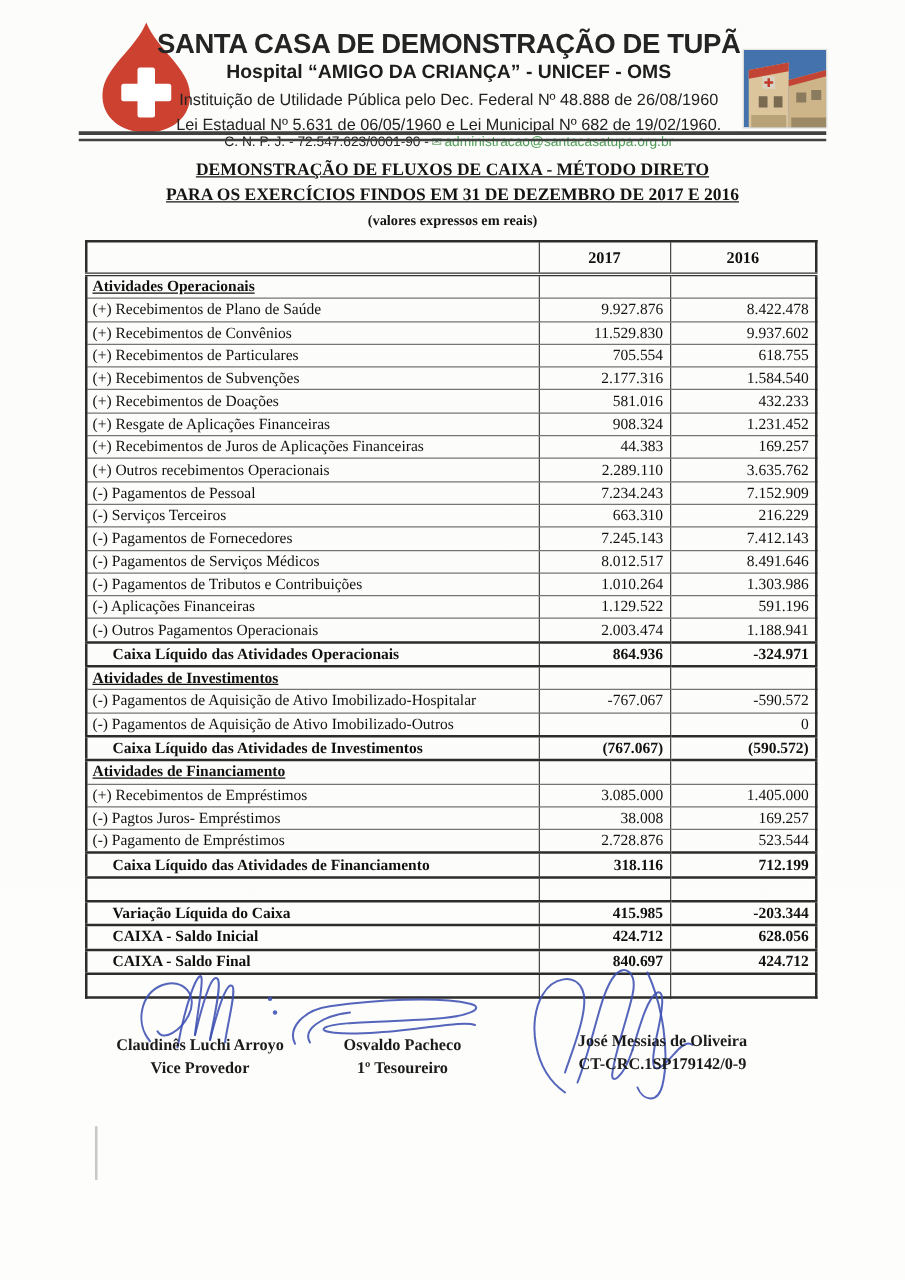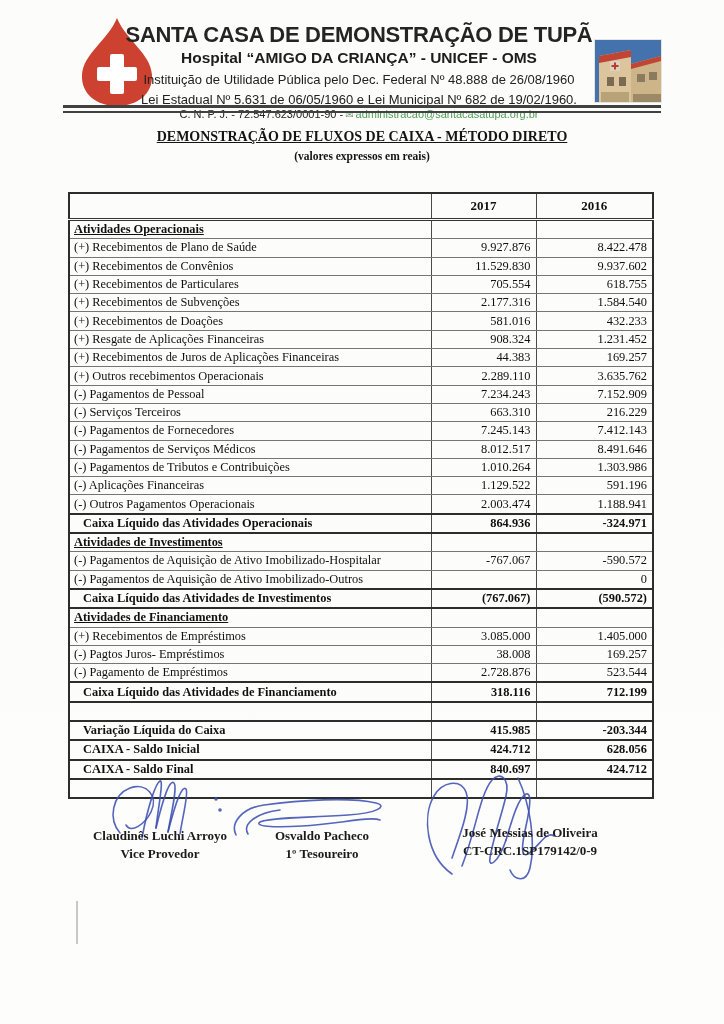--- a/index.html
+++ b/index.html
@@ -49,21 +49,21 @@
     padding:0 4px; height:17.3px; line-height:1.05; overflow:hidden; white-space:nowrap;
   }
   .cashflow thead th { height:24px; font-size:13px; font-weight:bold; text-align:center;
     border-bottom:3px double #333; }
   .cashflow .vline { border-right:1px solid #4a4a4a; }
   .cashflow tbody td { border-bottom:1px solid #757575; }
   .cashflow .lbl { text-align:left; }
   .cashflow .num { text-align:right; padding-right:5px; }
   .cashflow tr.section .lbl { font-weight:bold; text-decoration:underline; }
   .cashflow tr.subtotal td { font-weight:bold; border-top:2px solid #2d2d2d; border-bottom:2px solid #2d2d2d; }
-  .cashflow tr.subtotal .lbl { padding-left:13px; }
+  .cashflow tr.subtotal .lbl { padding-left:20px; }
   .cashflow tr:last-child td { border-bottom:none; }
 
   
   .sig { position:absolute; text-align:center; font-weight:bold; font-size:13px; color:#1b1b1b; line-height:1.35; }
   .sig .role { font-size:13px; }
   .sig1 { left:72px;  top:827px; width:176px; }
   .sig2 { left:234px; top:827px; width:176px; }
   .sig3 { left:426px; top:824px; width:208px; }
   .scribble { position:absolute; pointer-events:none; }
   .scr1 { left:106px; top:775px; width:130px; height:70px; }
@@ -106,20 +106,21 @@
       <rect x="42" y="34" width="8" height="8" fill="#8a7a5e"></rect>
       <rect x="54" y="32" width="8" height="8" fill="#8a7a5e"></rect>
       <rect x="38" y="54" width="28" height="8" fill="#9c8a66"></rect>
     </svg>
   </div>
 
   <div class="rule"></div>
 
   <div class="doctitle">
     <div class="dt1">DEMONSTRAÇÃO DE FLUXOS DE CAIXA - MÉTODO DIRETO</div>
+    <div class="dt2">PARA OS EXERCÍCIOS FINDOS EM 31 DE DEZEMBRO DE 2017 E 2016</div>
     <div class="dt3">(valores expressos em reais)</div>
   </div>
 
   <table class="cashflow">
     <colgroup>
         <col class="c-lbl">
         <col class="c-a">
         <col class="c-b">
       </colgroup>
     <thead>

